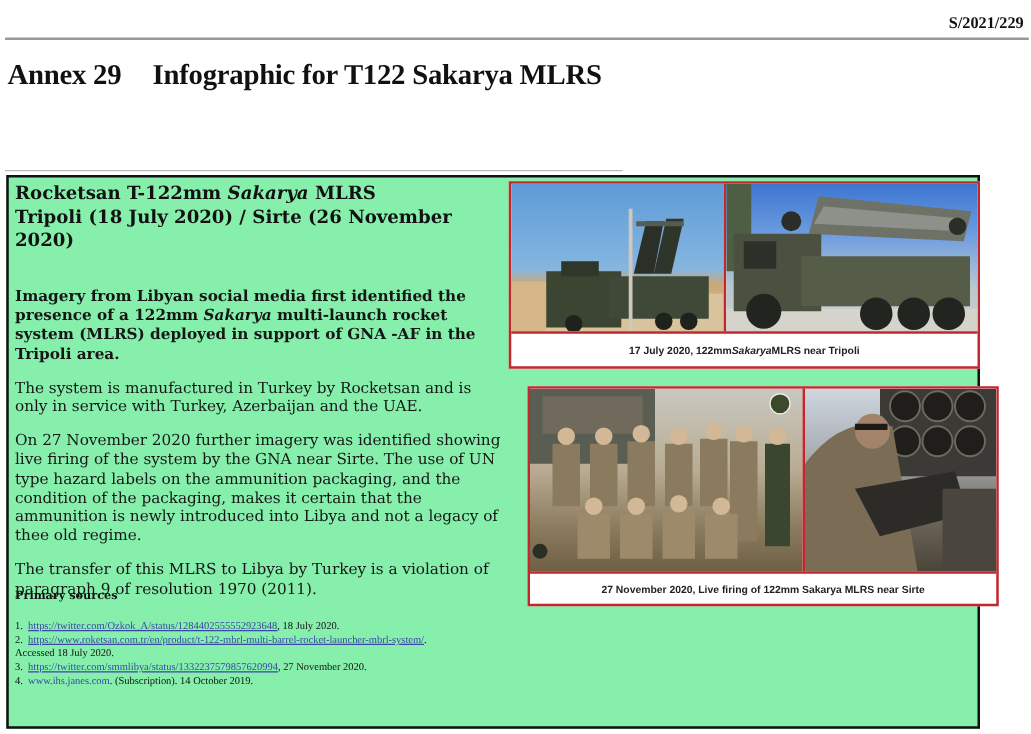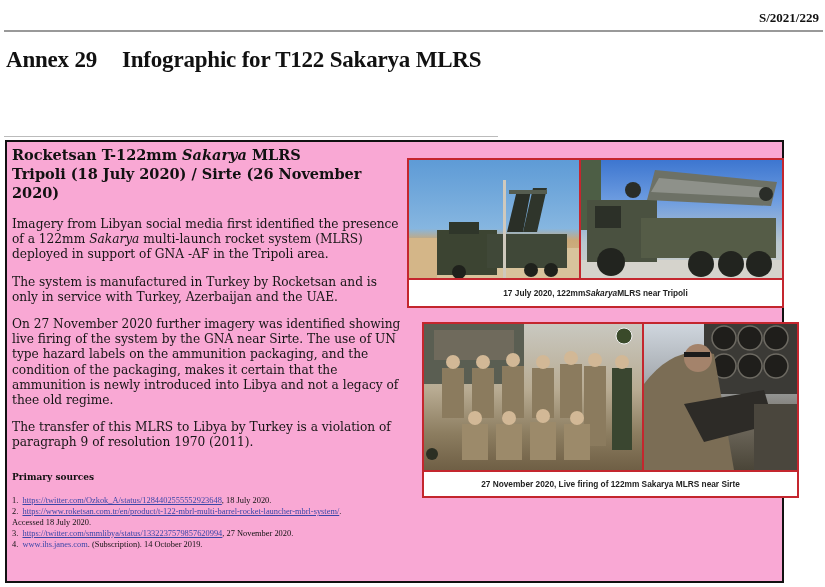--- a/index.html
+++ b/index.html
@@ -17,21 +17,21 @@
       position: absolute; left: 6px; top: 47px;
       font-size: 23px; font-weight: bold; letter-spacing: -0.2px;
     }
     .annex-title .num { display: inline-block; width: 116px; }
     .mid-rule {
       position: absolute; left: 4px; width: 494px; top: 136px; height: 1px; background: #bbb;
     }
 
     .infographic {
       position: absolute; left: 5px; top: 140px; width: 779px; height: 443px;
-      border: 2px solid #111; background: #f9a8d4;
+      border: 2px solid #111; background: #86efac;
     }
 
     .left-col {
       position: absolute; left: 5px; top: 3px; width: 390px;
       font-family: "DejaVu Serif", "Liberation Serif", serif;
     }
     .info-heading {
       font-size: 14.5px; font-weight: bold; line-height: 19px;
     }
     .info-heading i { font-style: italic; }
@@ -50,21 +50,21 @@
     }
     .sources-list a { color: #3a46a8; text-decoration: underline; text-align: center; }
     .sources-list .plain-link { color: #3a46a8; text-decoration: none; }
     .credit {
       position: absolute; left: 5px; top: 424px;
       font-size: 11px; font-family: "DejaVu Serif", serif;
     }
 
     
     .panel {
-      position: absolute; border: 2px solid #c4262e; background: #fff; margin-top: 13px;
+      position: absolute; border: 2px solid #c4262e; background: #fff;
     }
     .panel-1 { left: 400px; top: 3px; width: 377px; height: 150px; }
     .panel-2 { left: 415px; top: 167px; width: 377px; height: 176px; }
 
     .photo { position: absolute; top: 0; overflow: hidden; }
     .photo-divider { position: absolute; top: 0; width: 2px; background: #c4262e; }
     .caption {
       position: absolute; left: 0; right: 0; bottom: 0;
       border-top: 2px solid #c4262e;
       font-family: "Liberation Sans", "DejaVu Sans", sans-serif;
@@ -103,21 +103,21 @@
 <div class="mid-rule"></div>
 
 <div class="infographic">
 
   <div class="left-col">
     <div class="info-heading">
       <div><span>Rocketsan T-122mm </span><i>Sakarya</i><span> MLRS</span></div>
       <div>Tripoli (18 July 2020) / Sirte (26 November 2020)</div>
     </div>
 
-    <p class="para" style="margin-top:15px;"><span>Imagery from Libyan social media first identified the presence of a 122mm </span><i>Sakarya</i><span> multi-launch rocket system (MLRS) deployed in support of GNA -AF in the Tripoli area.</span></p>
+    <p class="para" style="margin-top:28px;font-weight:bold;"><span>Imagery from Libyan social media first identified the presence of a 122mm </span><i>Sakarya</i><span> multi-launch rocket system (MLRS) deployed in support of GNA -AF in the Tripoli area.</span></p>
     <p class="para">The system is manufactured in Turkey by Rocketsan and is only in service with Turkey, Azerbaijan and the UAE.</p>
     <p class="para">On 27 November 2020 further imagery was identified showing live firing of the system by the GNA near Sirte. The use of UN type hazard labels on the ammunition packaging, and the condition of the packaging, makes it certain that the ammunition is newly introduced into Libya and not a legacy of thee old regime.</p>
     <p class="para">The transfer of this MLRS to Libya by Turkey is a violation of paragraph 9 of resolution 1970 (2011).</p>
   </div>
 
   <div class="sources-title">Primary sources</div>
 
   <div class="sources-list">
     <div>
       <span>1.</span>&nbsp;

